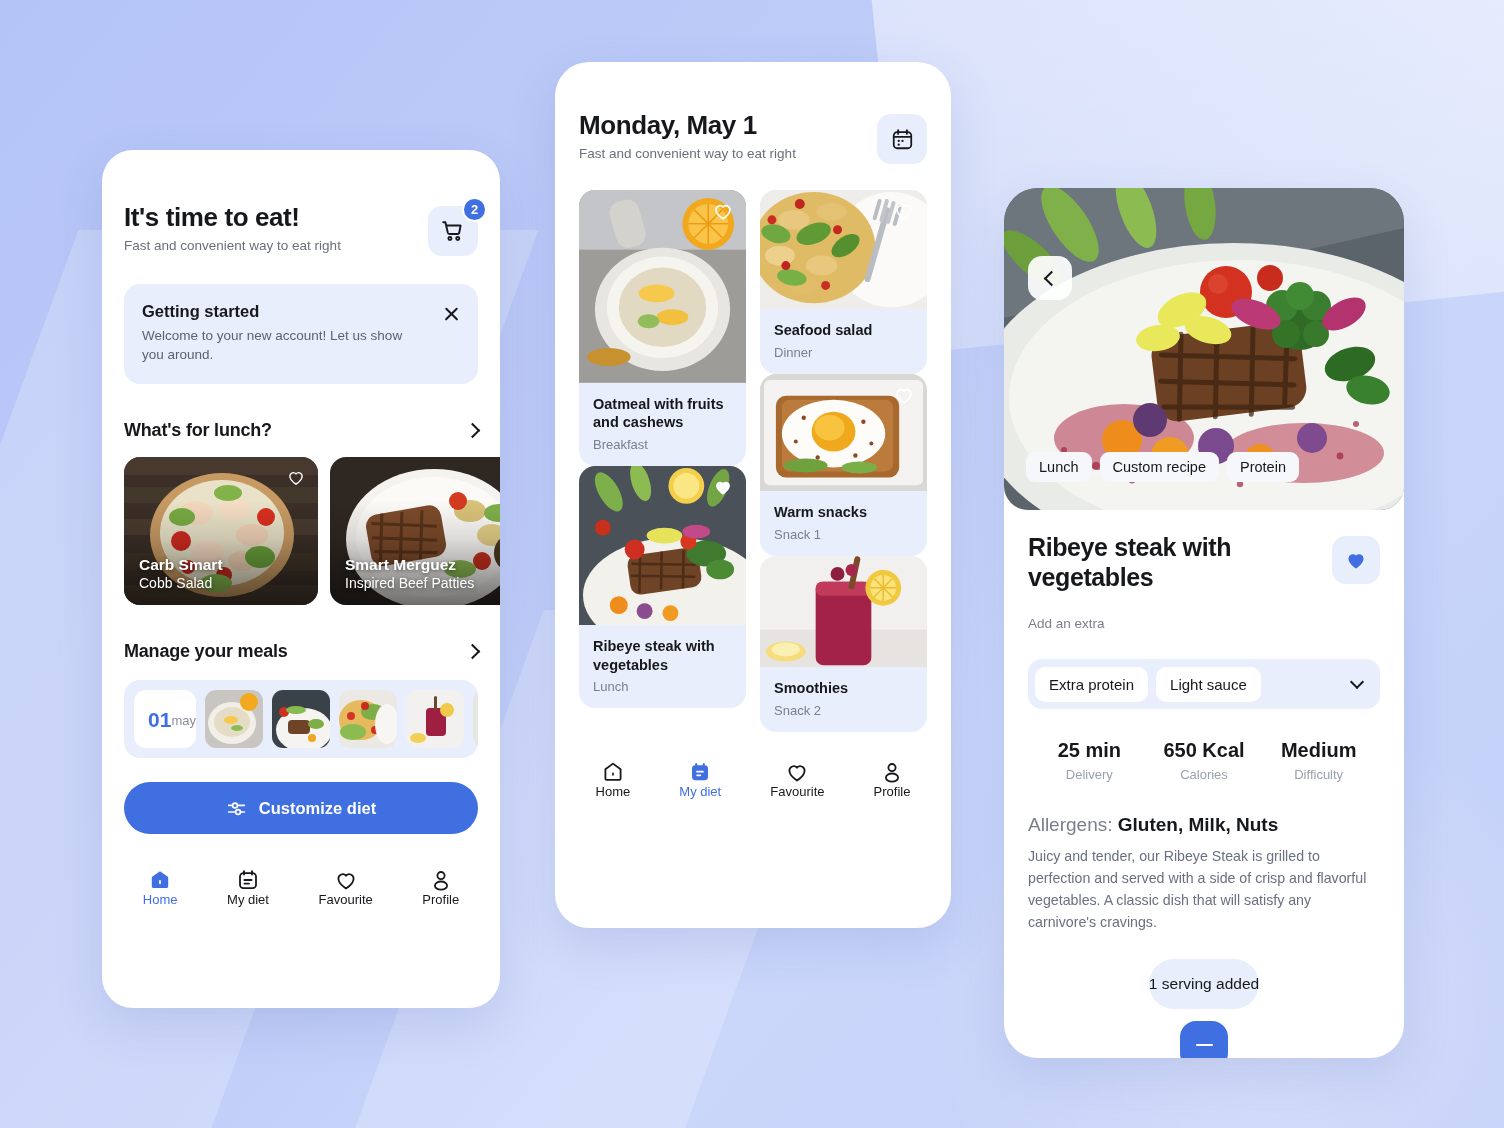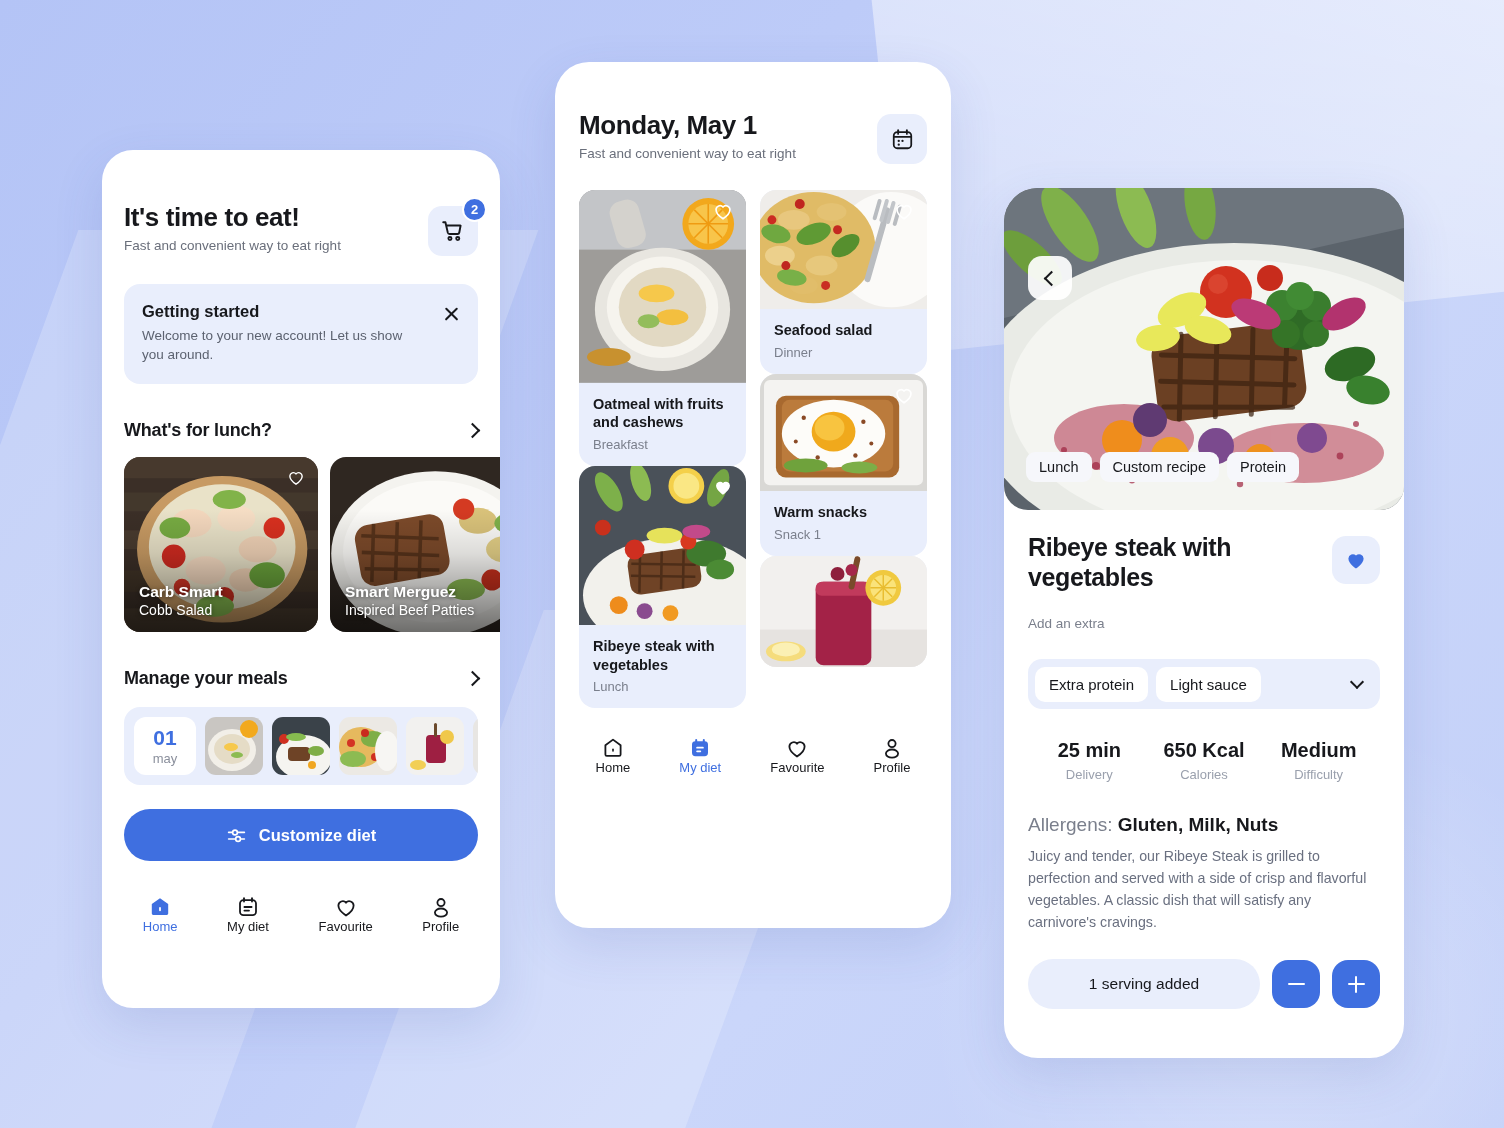--- a/index.html
+++ b/index.html
@@ -84,21 +84,21 @@
     content:""; position: absolute; left: 0; top: 7.5px; width: 17px; height: 2.2px;
     background: #17181c; border-radius: 2px;
   }
   .x-icon:before { transform: rotate(45deg); }
   .x-icon:after  { transform: rotate(-45deg); }
 
   .row-head { display: flex; align-items: center; justify-content: space-between; margin-top: 36px; }
 
   .lunch-strip { display: flex; gap: 12px; margin-top: 16px; padding-left: 22px; }
   .lunch-card {
-    position: relative; width: 194px; height: 175px; border-radius: 16px; overflow: hidden;
+    position: relative; width: 194px; height: 148px; border-radius: 16px; overflow: hidden;
     flex: 0 0 auto;
   }
   .lunch-card .caption {
     position: absolute; left: 15px; bottom: 14px; color: #fff; z-index: 3;
     text-shadow: 0 1px 4px rgba(0,0,0,0.55);
   }
   .lunch-card .cap-1 { font-size: 15.5px; font-weight: 600; }
   .lunch-card .cap-2 { font-size: 14px; font-weight: 400; margin-top: 1px; }
   .lunch-card .shade {
     position: absolute; inset: 0; z-index: 2;
@@ -107,21 +107,21 @@
   .fav-outline {
     position: absolute; top: 10px; right: 12px; z-index: 4;
   }
 
   .date-strip {
     margin: 18px 22px 0 22px; background: #e9eefc; border-radius: 16px;
     padding: 10px; display: flex; align-items: center; gap: 9px; overflow: hidden;
   }
   .date-chip {
     width: 62px; height: 58px; border-radius: 12px; background: #fff;
-    display: flex; flex-direction: column; align-items: center; justify-content: center; flex: 0 0 auto;
+    display: flex; flex-direction: row; align-items: center; justify-content: flex-end; flex: 0 0 auto;
   }
   .date-chip .dnum { font-size: 21px; font-weight: 700; color: #3f6fe0; line-height: 1; }
   .date-chip .dmon { font-size: 13px; color: #8a8f9c; margin-top: 3px; }
   .thumb { width: 58px; height: 58px; border-radius: 11px; flex: 0 0 auto; overflow: hidden; }
 
   .primary-btn {
     margin: 24px 22px 0 22px; height: 52px; border-radius: 26px; background: #3f6fe0;
     color: #fff; font-size: 16.5px; font-weight: 600; border: none;
     display: flex; align-items: center; justify-content: center; gap: 12px; width: calc(100% - 44px);
     font-family: inherit; cursor: pointer;
@@ -174,21 +174,21 @@
 
   .stats { display: flex; justify-content: space-between; margin-top: 30px; padding: 0 4px; }
   .stat { text-align: center; flex: 1 1 0; }
   .stat-v { font-size: 20px; font-weight: 700; color: #17181c; }
   .stat-l { font-size: 13px; color: #9aa0ad; margin-top: 5px; }
 
   .allerg { font-size: 19px; color: #7a7f8c; margin-top: 32px; }
   .allerg b { color: #17181c; font-weight: 700; }
   .desc { font-size: 14.2px; color: #6a7080; line-height: 1.55; margin-top: 9px; }
 
-  .serve-row { display: flex; align-items: center; gap: 12px; margin-top: 26px; }
+  .serve-row { display: flex; align-items: center; gap: 12px; margin-top: 26px; flex-direction: column; }
   .serve-pill { flex: 1 1 auto; height: 50px; border-radius: 25px; background: #e9eefc;
     display: flex; align-items: center; justify-content: center; font-size: 15.5px; color: #17181c; }
   .rbtn { width: 48px; height: 48px; border-radius: 16px; background: #3f6fe0;
     display: flex; align-items: center; justify-content: center; flex: 0 0 auto; cursor: pointer; }
   .rbtn .minus { width: 17px; height: 2.4px; background: #fff; border-radius: 2px; }
   .rbtn .plus { position: relative; width: 17px; height: 17px; }
   .rbtn .plus:before, .rbtn .plus:after { content:""; position:absolute; background:#fff; border-radius:2px; }
   .rbtn .plus:before { left: 0; top: 7.3px; width: 17px; height: 2.4px; }
   .rbtn .plus:after  { top: 0; left: 7.3px; height: 17px; width: 2.4px; }
 </style>
@@ -600,20 +600,24 @@
                 <line x1="111" y1="32" x2="137" y2="32"></line>
                   <line x1="124" y1="19" x2="124" y2="45"></line>
                 <line x1="115" y1="23" x2="133" y2="41"></line>
                   <line x1="115" y1="41" x2="133" y2="23"></line>
               </g>
               <circle cx="78" cy="18" r="7" fill="#8e1f3c"></circle>
                 <circle cx="92" cy="14" r="6" fill="#a5264a"></circle>
               <ellipse cx="26" cy="96" rx="20" ry="10" fill="#f5dc7c"></ellipse>
               <ellipse cx="26" cy="94" rx="14" ry="7" fill="#fbf0b4"></ellipse>
             </svg>
+          </div>
+          <div class="meal-txt">
+            <div class="meal-name">Smoothies</div>
+            <div class="meal-cat">Snack 2</div>
           </div>
         </div>
       </div>
     </div>
   </div>
 
   <div class="tabbar" style="margin-top:28px;">
     <div class="tab">
       <svg width="24" height="24" viewBox="0 0 24 24" fill="none">
         <path d="M12 3.6 19.6 9.2v9.2A1.4 1.4 0 0 1 18.2 19.8H5.8a1.4 1.4 0 0 1-1.4-1.4V9.2z" stroke="#17181c" stroke-width="1.8" stroke-linejoin="round"></path>

